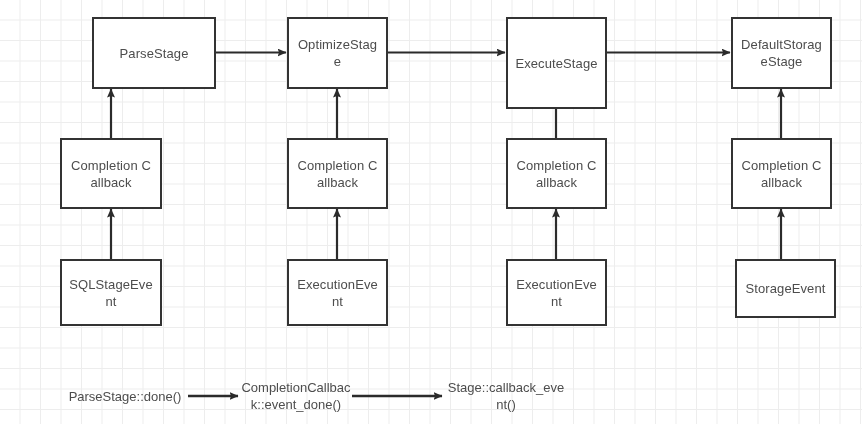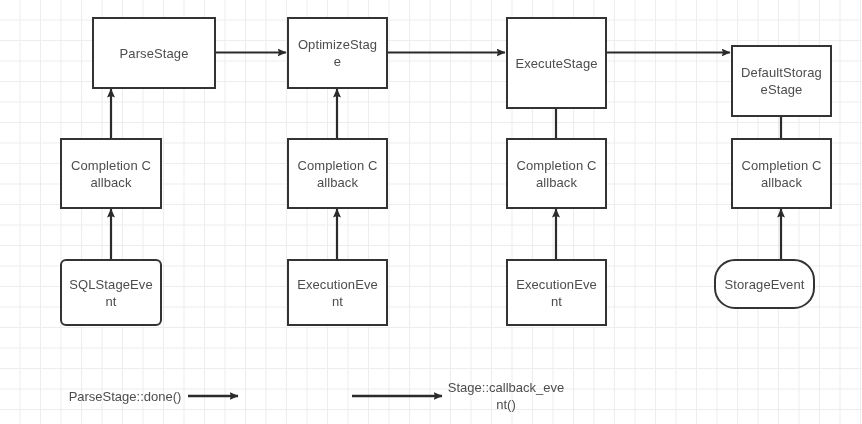--- a/index.html
+++ b/index.html
@@ -121,50 +121,53 @@
 
   <div class="node" style="left:60px; top:17px; width:124px; height:72px;margin-left:32px;">
     <span>ParseStage</span>
   </div>
   <div class="node" style="left:287px; top:17px; width:101px; height:72px;text-align:center;">
     <span>OptimizeStage</span>
   </div>
   <div class="node" style="left:506px; top:17px; width:101px; height:92px;">
     <span>ExecuteStage</span>
   </div>
-  <div class="node" style="left:731px; top:17px; width:101px; height:72px;margin-top:28px;">
+  <div class="node" style="left:731px; top:17px; width:101px; height:72px;">
     <span>DefaultStorageStage</span>
   </div>
 
   <div class="node" style="left:60px; top:138px; width:102px; height:71px;">
     <span>Completion Callback</span>
   </div>
   <div class="node" style="left:287px; top:138px; width:101px; height:71px;">
     <span>Completion Callback</span>
   </div>
   <div class="node" style="left:506px; top:138px; width:101px; height:71px;">
     <span>Completion Callback</span>
   </div>
   <div class="node" style="left:731px; top:138px; width:101px; height:71px;">
     <span>Completion Callback</span>
   </div>
 
-  <div class="node" style="left:60px; top:259px; width:102px; height:67px;border-radius:6px;">
+  <div class="node" style="left:60px; top:259px; width:102px; height:67px;">
     <span>SQLStageEvent</span>
   </div>
   <div class="node" style="left:287px; top:259px; width:101px; height:67px;">
     <span>ExecutionEvent</span>
   </div>
   <div class="node" style="left:506px; top:259px; width:101px; height:67px;">
     <span>ExecutionEvent</span>
   </div>
-  <div class="node" style="left:714px; top:259px; width:101px; height:50px;border-radius:21px;">
+  <div class="node" style="left:735px; top:259px; width:101px; height:59px;">
     <span>StorageEvent</span>
   </div>
 
   <div class="legend-label" style="left:62px; top:379px; width:126px; height:34px;">
     <span>ParseStage::done()</span>
+  </div>
+  <div class="legend-label" style="left:240px; top:379px; width:112px; height:34px;">
+    <span>CompletionCallback::event_done()</span>
   </div>
   <div class="legend-label" style="left:446px; top:379px; width:120px; height:34px;align-items:flex-end;">
     <span>Stage::callback_event()</span>
   </div>
 
 </div>
 
 </body></html>

